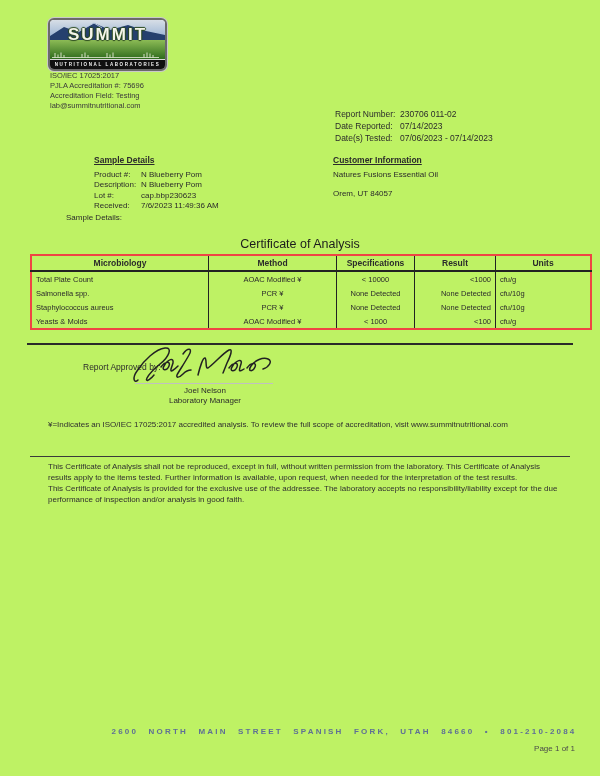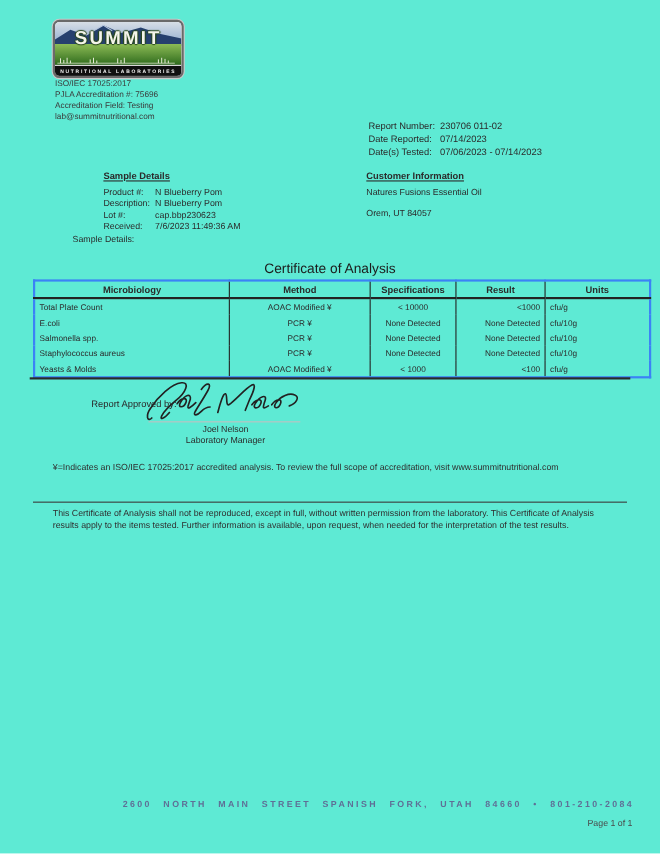--- a/index.html
+++ b/index.html
@@ -1,17 +1,17 @@
 <!DOCTYPE html>
 <html><head>
 <meta charset="utf-8">
 <style>
   html,body{margin:0;padding:0;background:#fff;}
   .page{
-    position:relative;width:600px;height:776px;background:#5eead4;
+    position:relative;width:600px;height:776px;background:#bef264;
     font-family:"Liberation Sans",sans-serif;color:#2b2b2b;overflow:hidden;
   }
   
   .logo{position:absolute;left:48px;top:18px;width:115px;height:49px;
     border:2px solid #6a6a6a;border-radius:6px;overflow:hidden;background:#fff;
     box-shadow:0 0 0 1px #c9c9c9;}
   .logo-sky{position:absolute;left:0;top:0;width:100%;height:21px;
     background:linear-gradient(#d7dee6,#8fabd0);}
   .logo-mtn{position:absolute;left:0;top:0;width:100%;height:22px;}
   .logo-field{position:absolute;left:0;top:20px;width:100%;height:19px;
@@ -35,21 +35,21 @@
   .sample{position:absolute;left:66px;top:155px;font-size:8px;line-height:10.5px;margin-left:28px;}
   .sample .row{display:flex;}
   .sample .lbl{width:47px;}
   .sample-extra{position:absolute;left:66px;top:213px;font-size:8px;}
   .customer{position:absolute;left:333px;top:155px;font-size:8px;line-height:10.5px;}
   .customer .city{margin-top:9px;}
   
   .coa-title{position:absolute;left:0;top:237px;width:100%;text-align:center;
     font-size:12.5px;color:#1c1c1c;}
   table.coa{position:absolute;left:30px;top:254px;width:540px;border-collapse:collapse;
-    border:2px solid #3b82f6;table-layout:fixed;}
+    border:2px solid #ef4444;table-layout:fixed;}
   table.coa th{border:1.5px solid #222;border-bottom:2px solid #222;font-size:8.5px;
     font-weight:bold;padding:2px 2px;text-align:center;}
   table.coa td{border-left:1.5px solid #222;border-right:1.5px solid #222;
     font-size:7.5px;padding:2.5px 4px;height:9px;}
   .c-name{width:172px;text-align:left;}
   .c-method{width:123px;text-align:center;margin-top:19px;}
   .c-spec{width:73px;text-align:center;}
   .c-result{width:76px;text-align:right;}
   .c-units{width:90px;text-align:left;}
   
@@ -168,27 +168,20 @@
     </thead>
     <tbody>
       <tr>
         <td class="c-name">Total Plate Count</td>
         <td class="c-method">AOAC Modified  ¥</td>
         <td class="c-spec">&lt; 10000</td>
         <td class="c-result">&lt;1000</td>
         <td class="c-units">cfu/g</td>
       </tr>
       <tr>
-        <td class="c-name">E.coli</td>
-        <td class="c-method">PCR  ¥</td>
-        <td class="c-spec">None Detected</td>
-        <td class="c-result">None Detected</td>
-        <td class="c-units">cfu/10g</td>
-      </tr>
-      <tr>
         <td class="c-name">Salmonella spp.</td>
         <td class="c-method">PCR  ¥</td>
         <td class="c-spec">None Detected</td>
         <td class="c-result">None Detected</td>
         <td class="c-units">cfu/10g</td>
       </tr>
       <tr>
         <td class="c-name">Staphylococcus aureus</td>
         <td class="c-method">PCR  ¥</td>
         <td class="c-spec">None Detected</td>
@@ -225,18 +218,19 @@
   </div>
 
   <div class="footnotes">
     <div>¥=Indicates an ISO/IEC 17025:2017 accredited analysis. To review the full scope of accreditation, visit www.summitnutritional.com</div>
   </div>
 
   <div class="rule-thin"></div>
 
   <div class="disclaimer">
     <p>This Certificate of Analysis shall not be reproduced, except in full, without written permission from the laboratory. This Certificate of Analysis results apply to the items tested. Further information is available, upon request, when needed for the interpretation of the test results.</p>
+    <p>This Certificate of Analysis is provided for the exclusive use of the addressee. The laboratory accepts no responsibility/liability except for the due performance of inspection and/or analysis in good faith.</p>
   </div>
 
   <div class="footer-address">2600 NORTH MAIN STREET  SPANISH FORK, UTAH  84660 • 801-210-2084</div>
   <div class="page-number">Page 1 of 1</div>
 
 </div>
 
 </body></html>

